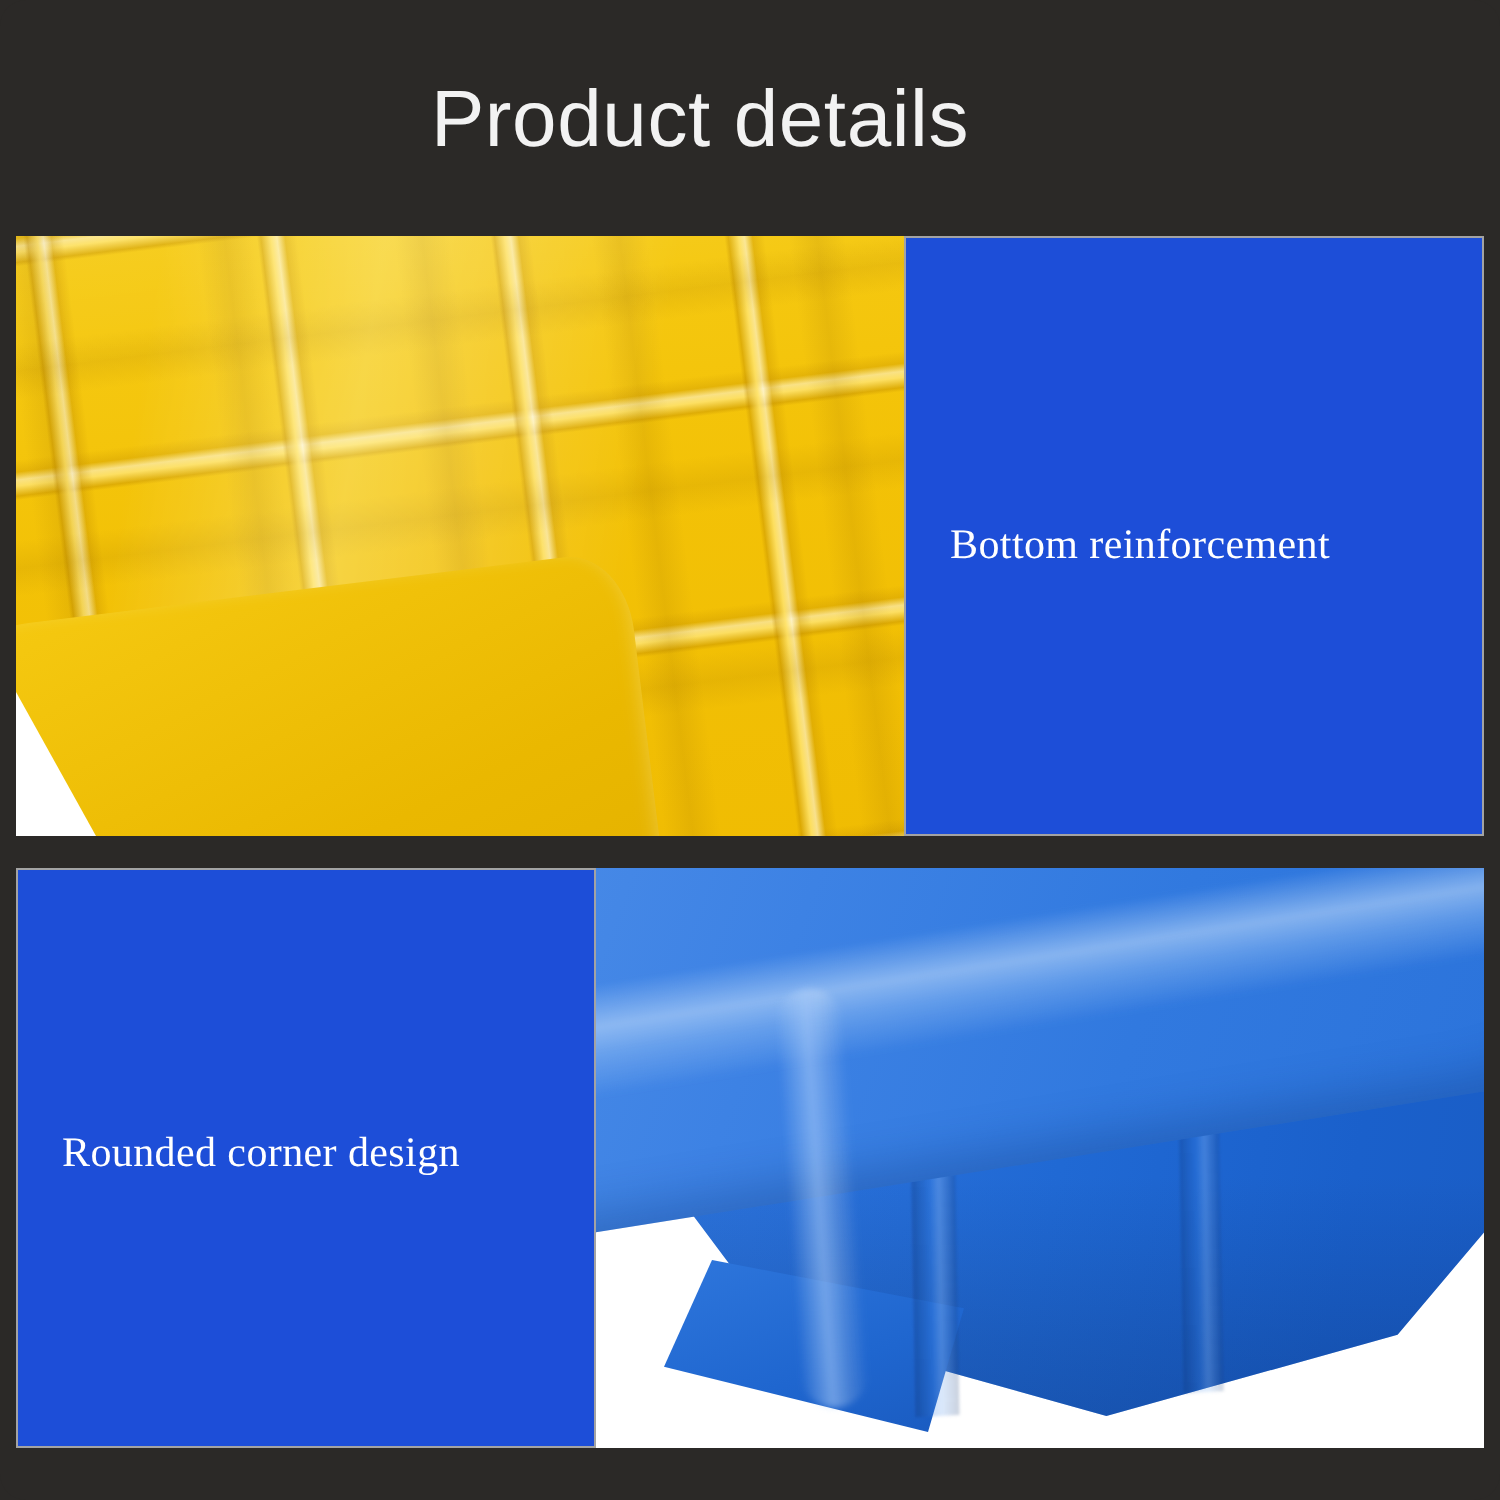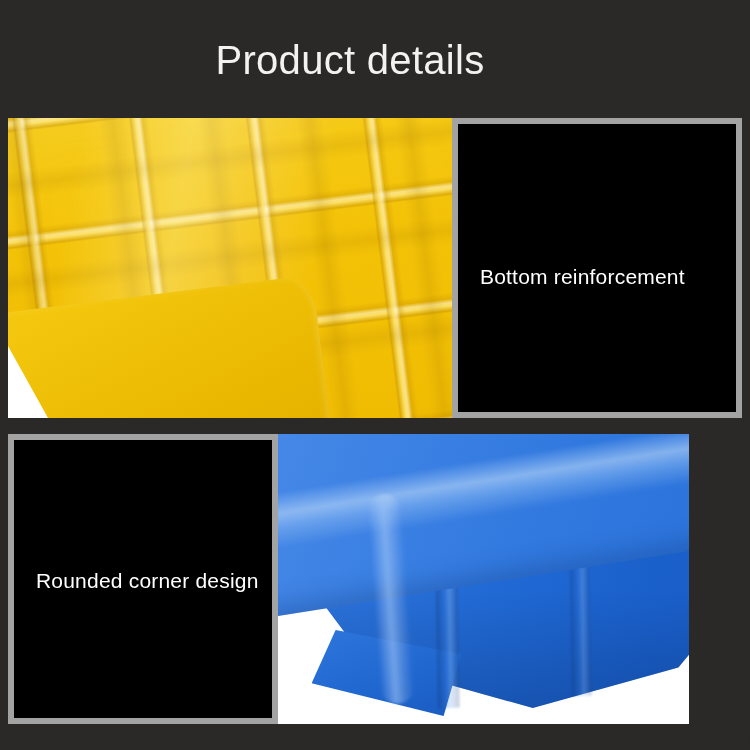--- a/index.html
+++ b/index.html
@@ -52,31 +52,32 @@
   }
   .row-top {
     left: 8px;
     top: 118px;
     width: 734px;
     height: 300px;
   }
   .row-bottom {
     left: 8px;
     top: 434px;
-    width: 681px;
+    width: 734px;
     height: 290px;
   }
 
   
   .caption-panel {
     position: relative;
-    background: #000000;
-    border: 6px solid #a3a3a3;
+    background: #1d4ed8;
+    border: 1px solid #a3a3a3;
     box-sizing: border-box;
     overflow: hidden;
+    font-family: Liberation Serif, serif;
   }
   .caption-top {
     width: 290px;
     height: 300px;
   }
   .caption-bottom {
     width: 290px;
     height: 290px;
   }
   .caption-text {

